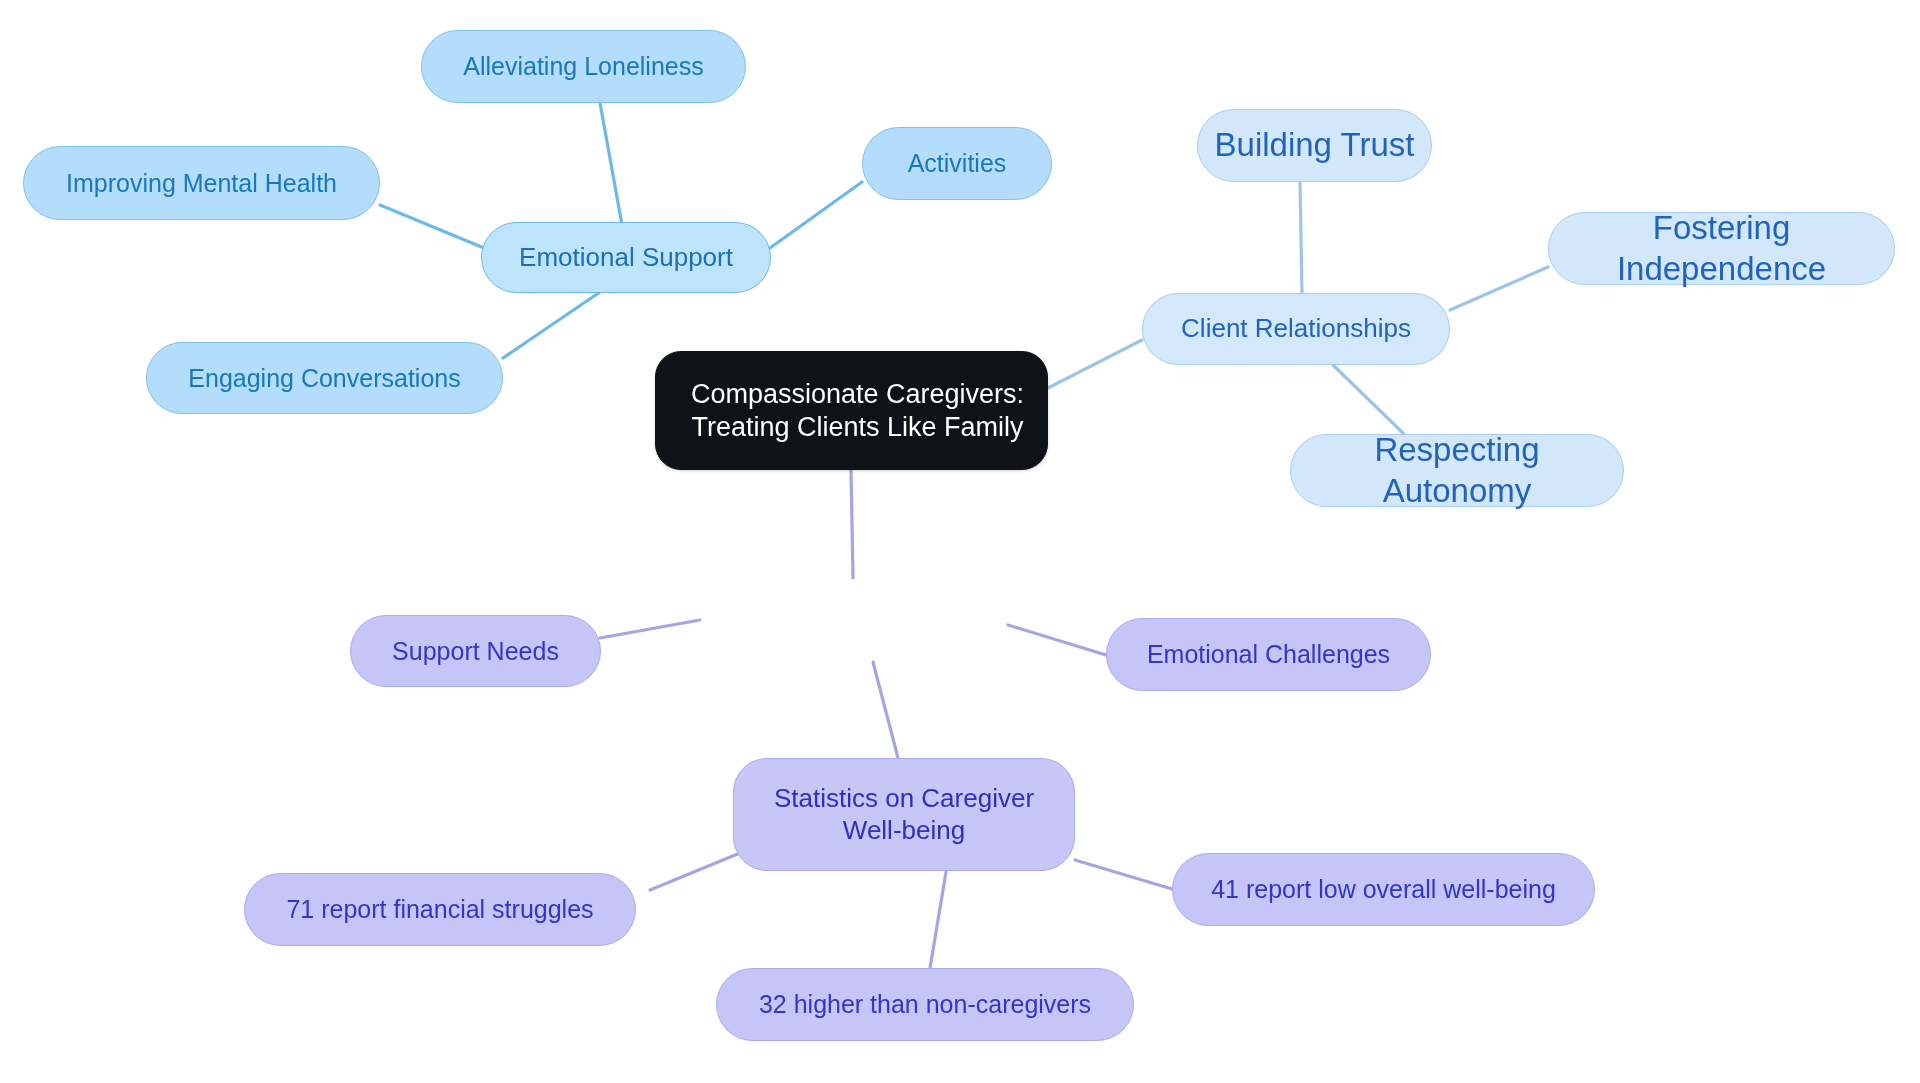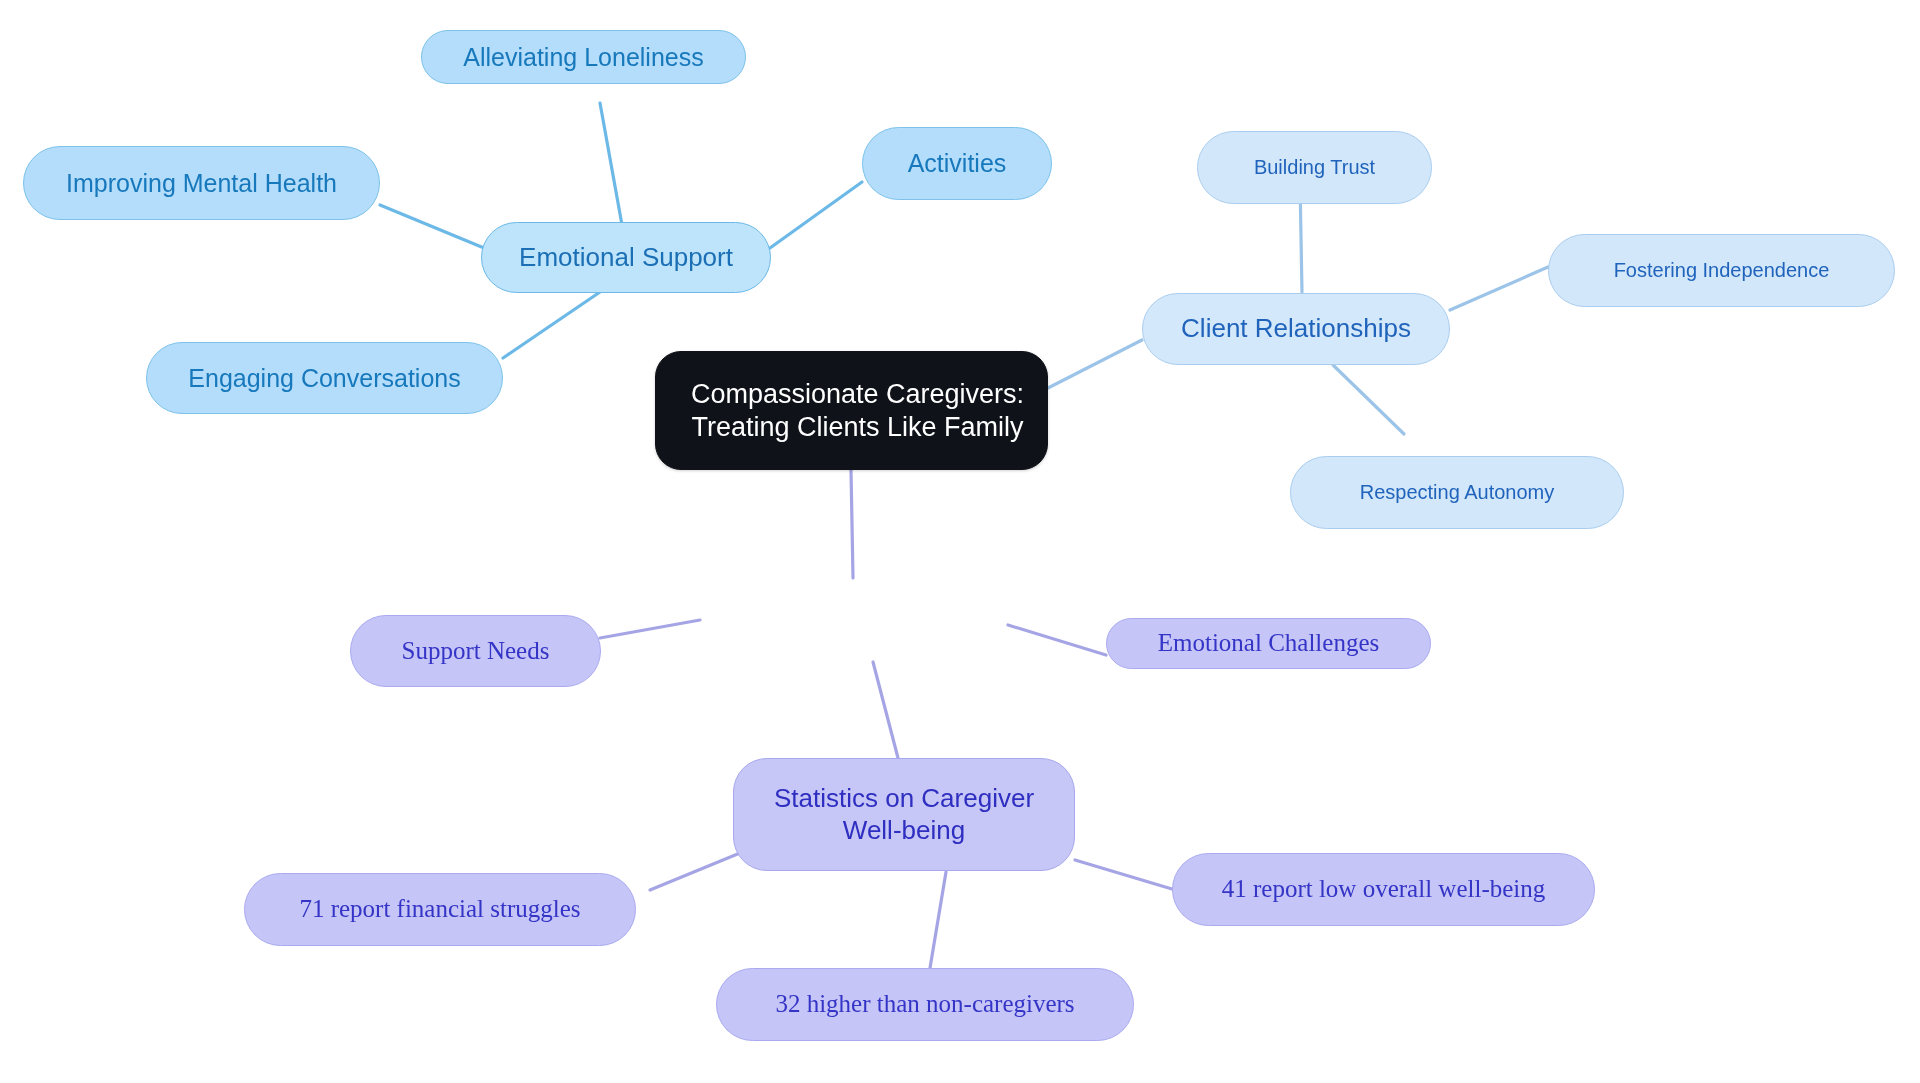--- a/index.html
+++ b/index.html
@@ -58,35 +58,33 @@
   .node-leaf-blue {
     background: #b3ddfb;
     color: #1778bb;
     border: 1.4px solid #7cc2ea;
     font-size: 25px;
   }
   .node-leaf-blue-pale {
     background: #d3e7fb;
     color: #1f63bb;
     border: 1.4px solid #a9cdef;
-    font-size: 20px;
-    margin-top: 22px;
+    font-size: 33px;
   }
   .node-branch-purple {
     background: #c6c6f7;
     color: #2e2ec0;
     border: 1.6px solid #a8a8ee;
     font-size: 26px;
   }
   .node-leaf-purple {
     background: #c5c5f8;
     color: #3434c6;
     border: 1.4px solid #aaaaf0;
     font-size: 25px;
-    font-family: Liberation Serif, serif;
   }
 </style>
 </head>
 <body>
 
 <div id="mindmap">
 
   <svg id="edges" viewBox="0 0 1920 1083" xmlns="http://www.w3.org/2000/svg">
 
     <path d="M 700,370 L 760,415" stroke="#6cb9e8" stroke-width="3.2" fill="none" stroke-linecap="round"></path>
@@ -124,21 +122,21 @@
 
   <div class="node node-root" style="left:655px; top:351px; width:393px; height:119px;padding-left:22px;">
     <span>Compassionate Caregivers:
 Treating Clients Like Family</span>
   </div>
 
   <div class="node node-branch-blue" style="left:481px; top:222px; width:290px; height:71px;">
     <span>Emotional Support</span>
   </div>
 
-  <div class="node node-leaf-blue" style="left:421px; top:30px; width:325px; height:54px;">
+  <div class="node node-leaf-blue" style="left:421px; top:30px; width:325px; height:73px;">
     <span>Alleviating Loneliness</span>
   </div>
 
   <div class="node node-leaf-blue" style="left:23px; top:146px; width:357px; height:74px;">
     <span>Improving Mental Health</span>
   </div>
 
   <div class="node node-leaf-blue" style="left:862px; top:127px; width:190px; height:73px;">
     <span>Activities</span>
   </div>
@@ -161,21 +159,21 @@
 
   <div class="node node-leaf-blue-pale" style="left:1290px; top:434px; width:334px; height:73px;">
     <span>Respecting Autonomy</span>
   </div>
 
 
   <div class="node node-leaf-purple" style="left:350px; top:615px; width:251px; height:72px;">
     <span>Support Needs</span>
   </div>
 
-  <div class="node node-leaf-purple" style="left:1106px; top:618px; width:325px; height:51px;">
+  <div class="node node-leaf-purple" style="left:1106px; top:618px; width:325px; height:73px;">
     <span>Emotional Challenges</span>
   </div>
 
   <div class="node node-branch-purple wrap" style="left:733px; top:758px; width:342px; height:113px;text-align:center;">
     <span>Statistics on Caregiver
 Well-being</span>
   </div>
 
   <div class="node node-leaf-purple" style="left:244px; top:873px; width:392px; height:73px;">
     <span>71 report financial struggles</span>

